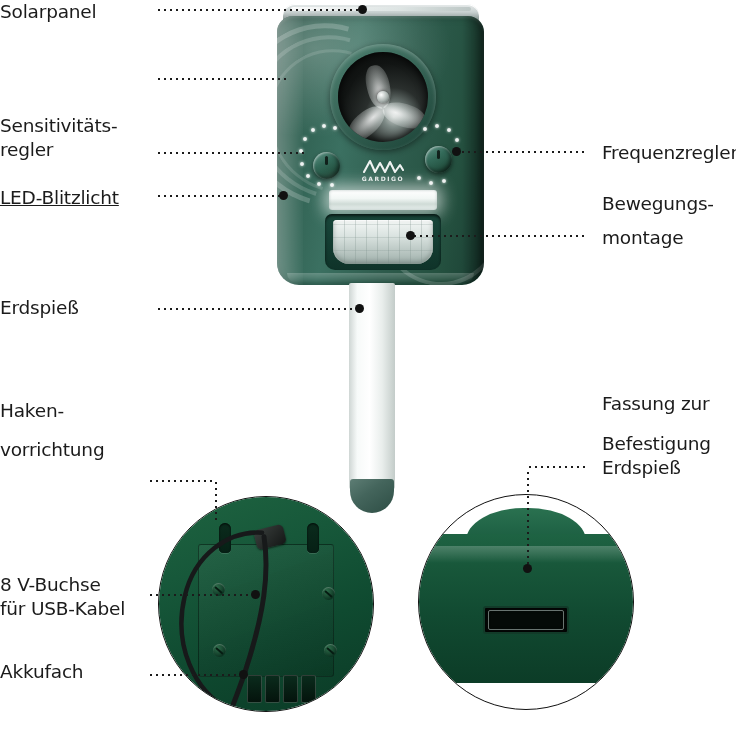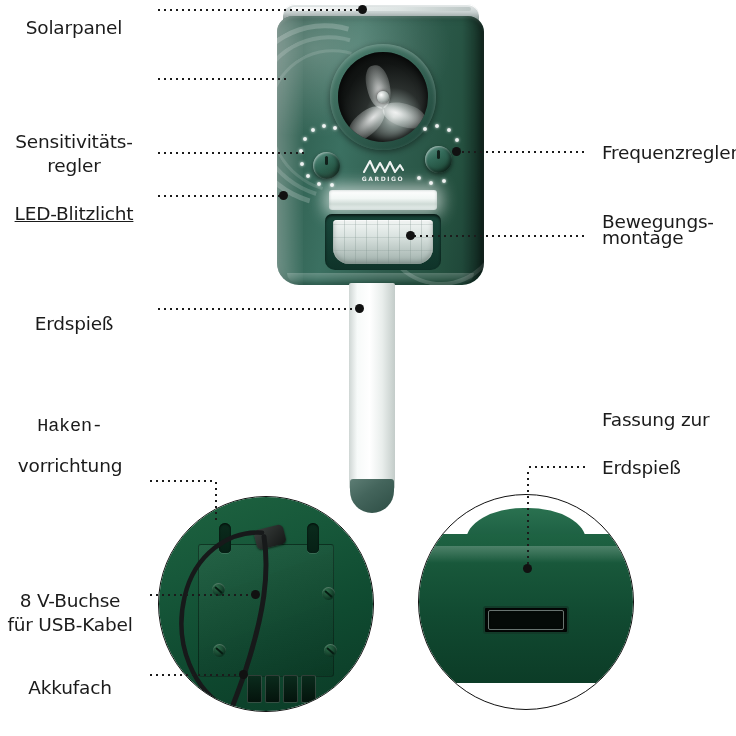--- a/index.html
+++ b/index.html
@@ -14,21 +14,21 @@
   
   .label {
     position: absolute;
     font-size: 18.5px;
     line-height: 24px;
     color: #1b1b1b;
     font-weight: 500;
     letter-spacing: -0.2px;
     white-space: pre;
   }
-  .label.r { text-align: center; margin-top: 16px; }
+  .label.r { text-align: left; }
   .label.l { text-align: left; margin-left: 8px; }
 
   
   .lead-h {
     position: absolute; height: 2px;
     background-image: radial-gradient(circle, #1b1b1b 45%, transparent 46%);
     background-size: 6px 2px; background-repeat: repeat-x;
   }
   .lead-v {
     position: absolute; width: 2px;
@@ -369,32 +369,33 @@
     <div class="socket-hl"></div>
     <div class="socket-slot"></div>
   </div>
 
   <div class="label r" style="left:0;  top:0px;   width:148px;">Solarpanel</div>
   <div class="label r" style="left:0;  top:138px; width:148px;">regler</div>
   <div class="label r" style="left:0;  top:114px; width:148px;">Sensitivitäts-</div>
   <div class="label r" style="left:0;  top:186px; width:148px;text-decoration:underline;">LED-Blitzlicht</div>
   <div class="label r" style="left:0;  top:296px; width:148px;">Erdspieß</div>
 
-  <div class="label r" style="left:0;  top:399px; width:140px;font-family:Liberation Mono, monospace;">Haken-</div>
+  <div class="label r" style="left:0;  top:399px; width:140px;">Haken-</div>
   <div class="label r" style="left:0;  top:438px; width:140px;">vorrichtung</div>
 
   <div class="label r" style="left:0;  top:573px; width:140px;">8 V-Buchse</div>
   <div class="label r" style="left:0;  top:660px; width:140px;">Akkufach</div>
   <div class="label r" style="left:0;  top:597px; width:140px;">für USB-Kabel</div>
 
   <div class="label l" style="left:594px; top:141px;">Frequenzregler</div>
-  <div class="label l" style="left:594px; top:210px;">Bewegungs-</div>
+  <div class="label l" style="left:594px; top:192px;">Bewegungs-</div>
   <div class="label l" style="left:594px; top:226px;">montage</div>
 
-  <div class="label l" style="left:594px; top:408px;">Fassung zur</div>
+  <div class="label l" style="left:594px; top:392px;">Fassung zur</div>
+  <div class="label l" style="left:594px; top:432px;">Befestigung</div>
   <div class="label l" style="left:594px; top:456px;">Erdspieß</div>
 
   <div class="lead-h" style="left:156px; top:9px;  width:208px;"></div>
   <div class="dot" style="left:358px; top:5px;"></div>
 
   <div class="lead-h" style="left:156px; top:78px; width:130px;"></div>
 
   <div class="lead-h" style="left:156px; top:152px; width:148px;"></div>
 
   <div class="lead-h" style="left:156px; top:195px; width:128px;"></div>

